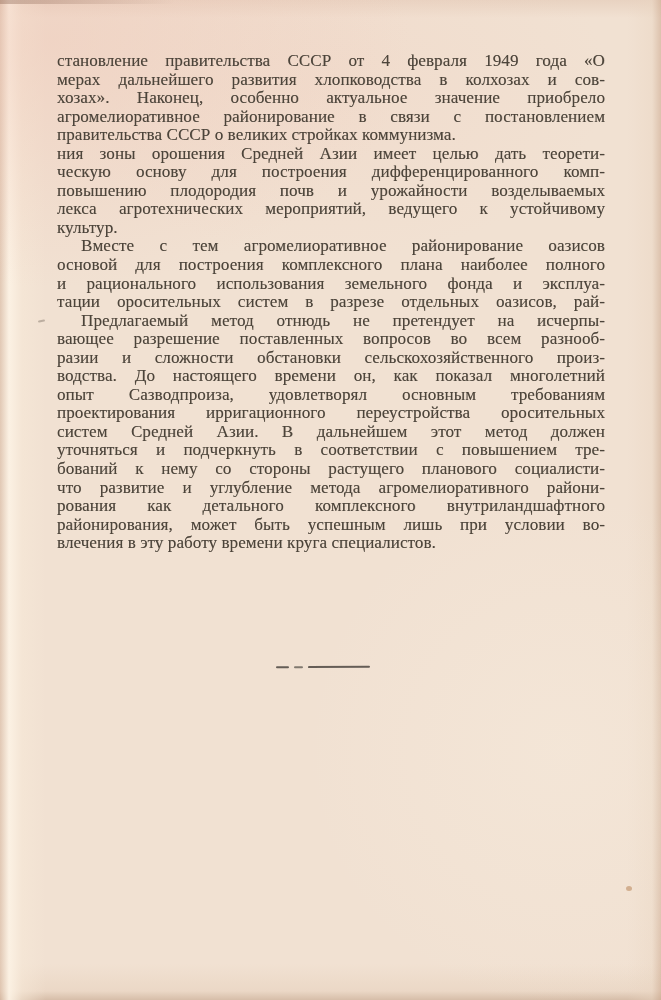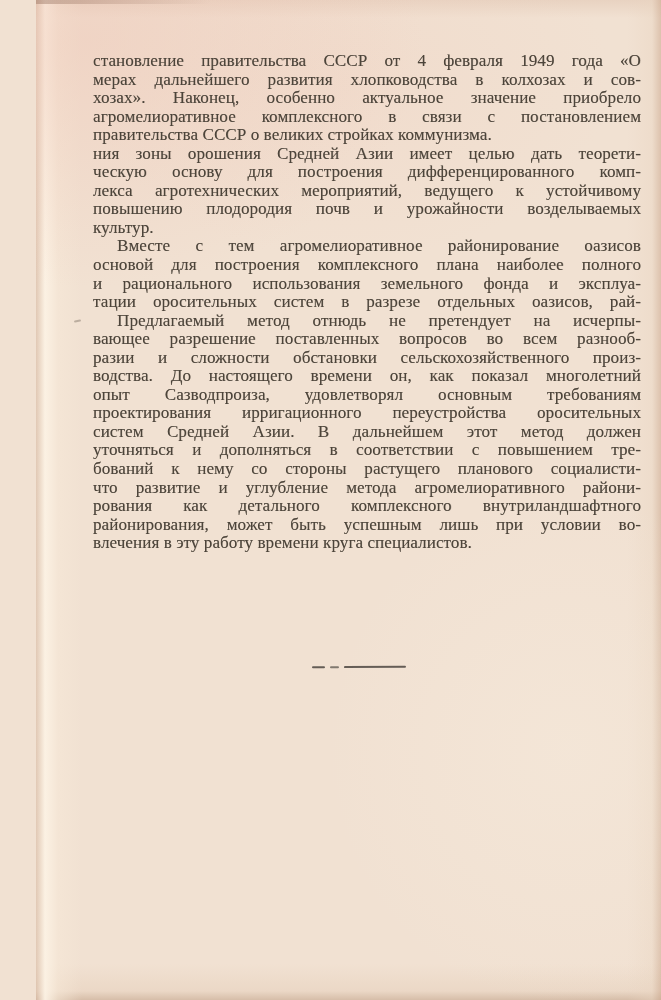--- a/index.html
+++ b/index.html
@@ -19,21 +19,20 @@
     inset: 0;
     background:
       radial-gradient(120% 55% at 8% 4%, rgba(238,196,180,0.45), rgba(238,196,180,0) 45%),
       radial-gradient(70% 30% at 50% 8%, rgba(240,208,192,0.30), rgba(240,208,192,0) 60%),
       radial-gradient(60% 40% at 85% 75%, rgba(248,238,224,0.35), rgba(248,238,224,0) 65%),
       linear-gradient(90deg, rgba(212,180,156,0.55) 0px, rgba(252,242,228,0.95) 9px, rgba(247,233,216,0.55) 22px, rgba(241,225,210,0) 46px),
       linear-gradient(270deg, rgba(203,168,142,0.55) 0px, rgba(233,213,193,0.40) 9px, rgba(233,213,193,0) 34px),
       linear-gradient(0deg, rgba(196,166,141,0.60) 0px, rgba(226,202,180,0.40) 9px, rgba(226,202,180,0) 36px),
       linear-gradient(180deg, rgba(224,196,176,0.50) 0px, rgba(224,196,176,0) 18px),
       #f1e1d2;
-    margin-left: 36px;
   }
   .top-smudge {
     position: absolute;
     left: 0; top: 0;
     width: 175px; height: 4px;
     background: linear-gradient(90deg, rgba(150,112,94,0.45), rgba(150,112,94,0));
     border-radius: 0 0 3px 0;
   }
   .text-block {
     position: absolute;
@@ -100,39 +99,39 @@
 </head>
 <body>
 
 <div class="page">
   <div class="top-smudge"></div>
 
   <div class="text-block" id="text-block">
       <div class="line">становление правительства СССР от 4 февраля 1949 года «О</div>
       <div class="line">мерах дальнейшего развития хлопководства в колхозах и сов-</div>
       <div class="line">хозах». Наконец, особенно актуальное значение приобрело</div>
-      <div class="line">агромелиоративное комплексного в связи с постановлением</div>
+      <div class="line">агромелиоративное районирование в связи с постановлением</div>
       <div class="line para-end">правительства СССР о великих стройках коммунизма.</div>
       <div class="line">ния зоны орошения Средней Азии имеет целью дать теорети-</div>
       <div class="line">ческую основу для построения дифференцированного комп-</div>
+      <div class="line">повышению плодородия почв и урожайности возделываемых</div>
       <div class="line">лекса агротехнических мероприятий, ведущего к устойчивому</div>
-      <div class="line">повышению плодородия почв и урожайности возделываемых</div>
       <div class="line para-end">культур.</div>
       <div class="line indent">Вместе с тем агромелиоративное районирование оазисов</div>
       <div class="line">основой для построения комплексного плана наиболее полного</div>
       <div class="line">и рационального использования земельного фонда и эксплуа-</div>
       <div class="line">тации оросительных систем в разрезе отдельных оазисов, рай-</div>
       <div class="line indent">Предлагаемый метод отнюдь не претендует на исчерпы-</div>
       <div class="line">вающее разрешение поставленных вопросов во всем разнооб-</div>
       <div class="line">разии и сложности обстановки сельскохозяйственного произ-</div>
       <div class="line">водства. До настоящего времени он, как показал многолетний</div>
       <div class="line">опыт Сазводпроиза, удовлетворял основным требованиям</div>
       <div class="line">проектирования ирригационного переустройства оросительных</div>
       <div class="line">систем Средней Азии. В дальнейшем этот метод должен</div>
-      <div class="line">уточняться и дополняться в соответствии с повышением тре-</div>
+      <div class="line">уточняться и подчеркнуть в соответствии с повышением тре-</div>
       <div class="line">бований к нему со стороны растущего планового социалисти-</div>
       <div class="line">что развитие и углубление метода агромелиоративного райони-</div>
       <div class="line">рования как детального комплексного внутриландшафтного</div>
       <div class="line">районирования, может быть успешным лишь при условии во-</div>
       <div class="line para-end">влечения в эту работу времени круга специалистов.</div>
     </div>
 
   <div class="divider">
     <span class="dash d1"></span>
     <span class="dash d2"></span>

